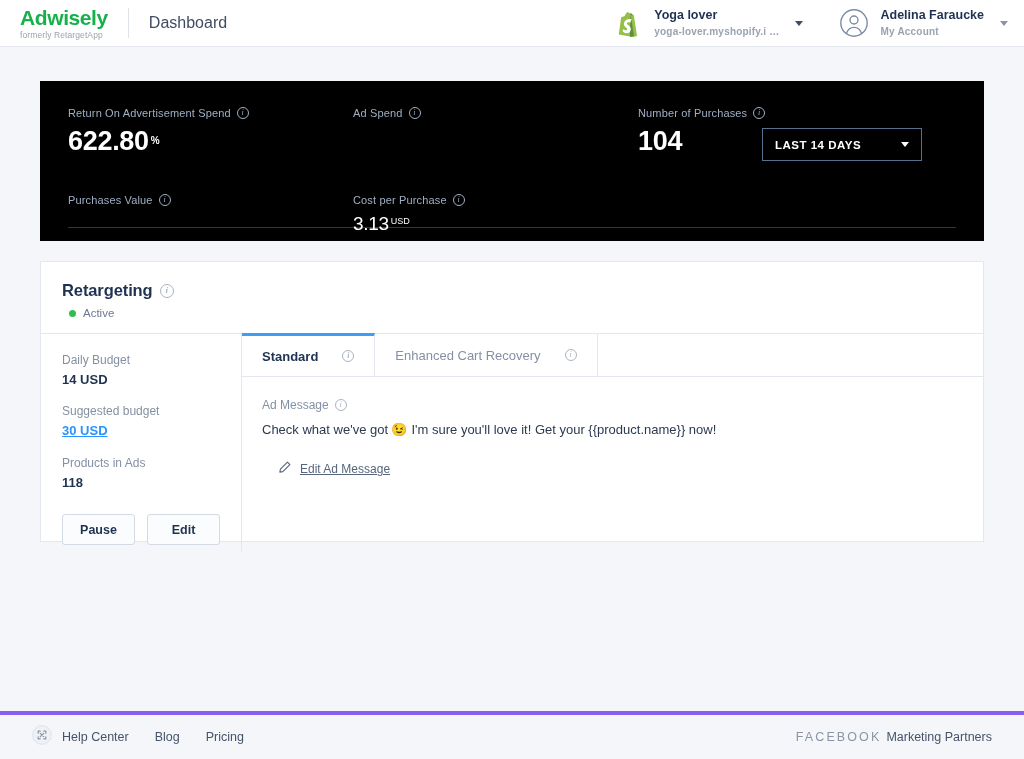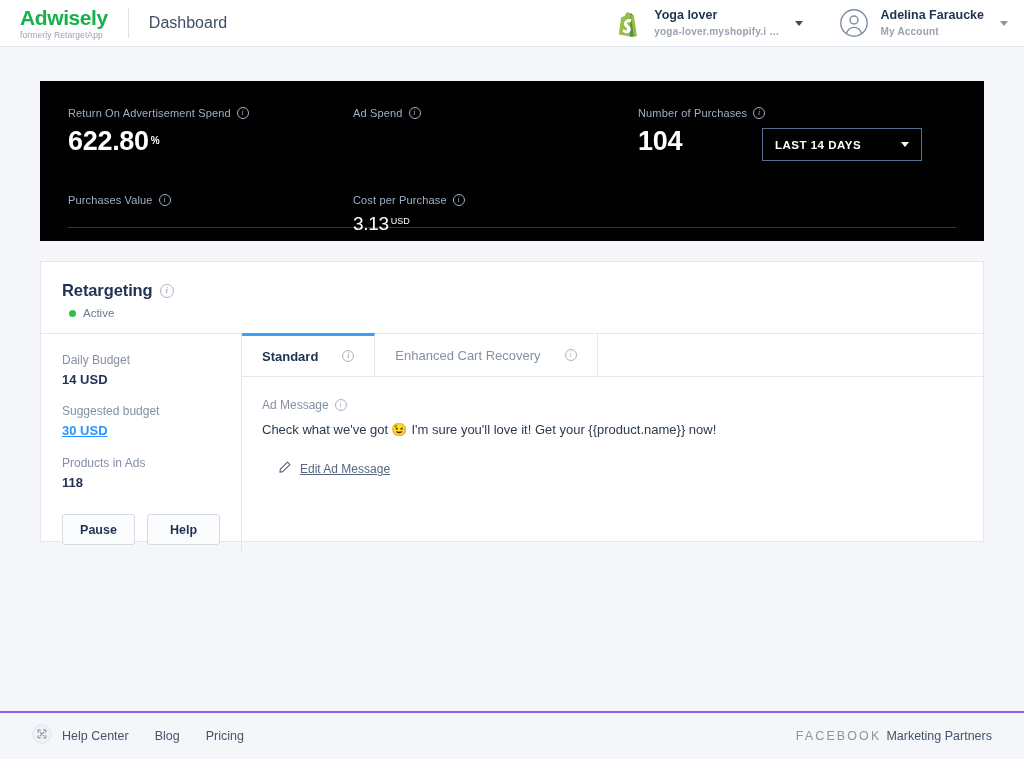--- a/index.html
+++ b/index.html
@@ -137,21 +137,21 @@
   .edit-link {
     display: flex; align-items: center; margin-top: 21px; margin-left: 16px; cursor: pointer;
   }
   .edit-link .label {
     font-size: 12px; color: #56667e; text-decoration: underline; margin-left: 9px;
   }
 
   
   .footer {
     position: absolute; left: 0; bottom: 0; width: 1024px; height: 48px;
-    background: #f4f6f9; border-top: 2px solid #8b5cf6;
+    background: #f4f6f9; border-top: 4px solid #8b5cf6;
     display: flex; align-items: center; padding: 0 32px;
   }
   .foot-left { display: flex; align-items: center; }
   .foot-link {
     font-size: 12.5px; color: #46536a; margin-left: 26px; cursor: pointer;
   }
   .foot-link.first { margin-left: 10px; }
   .foot-right { margin-left: auto; display: flex; align-items: baseline; }
   .fb-word { font-size: 12.5px; color: #8b95a6; letter-spacing: 2.1px; }
   .fb-tail { font-size: 12.5px; color: #46536a; margin-left: 5px; }
@@ -284,21 +284,21 @@
         <div class="field">
           <div class="field-label">Suggested budget</div>
           <div class="field-link">30 USD</div>
         </div>
         <div class="field">
           <div class="field-label">Products in Ads</div>
           <div class="field-value">118</div>
         </div>
         <div class="btn-row">
           <button class="btn">Pause</button>
-          <button class="btn">Help</button>
+          <button class="btn">Edit</button>
         </div>
       </div>
 
       <div class="main">
         <div class="tabs">
           <div class="tab active">
             <span>Standard</span>
             <span class="info grey">i</span>
           </div>
           <div class="tab">

